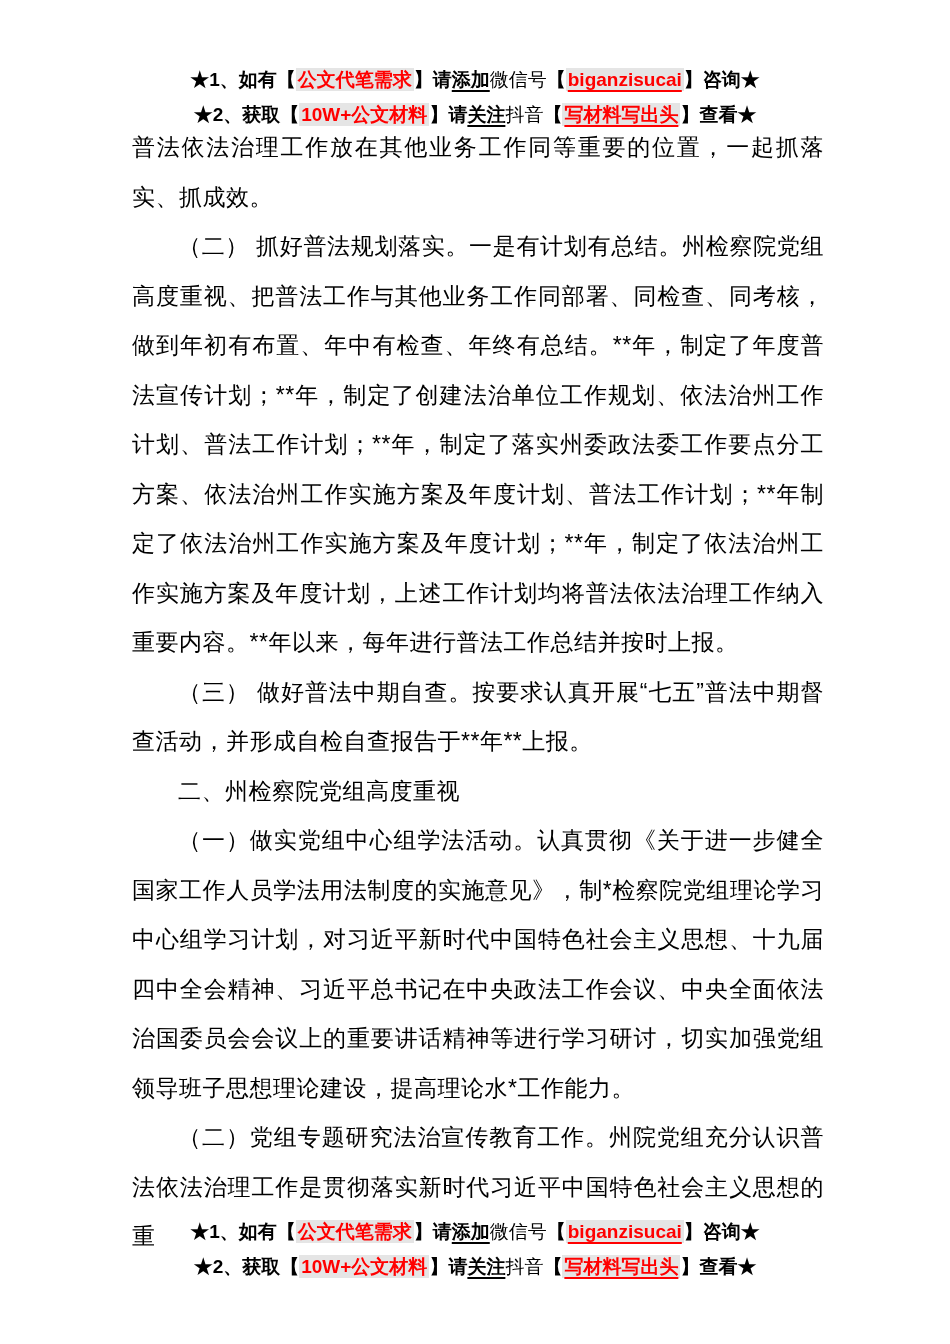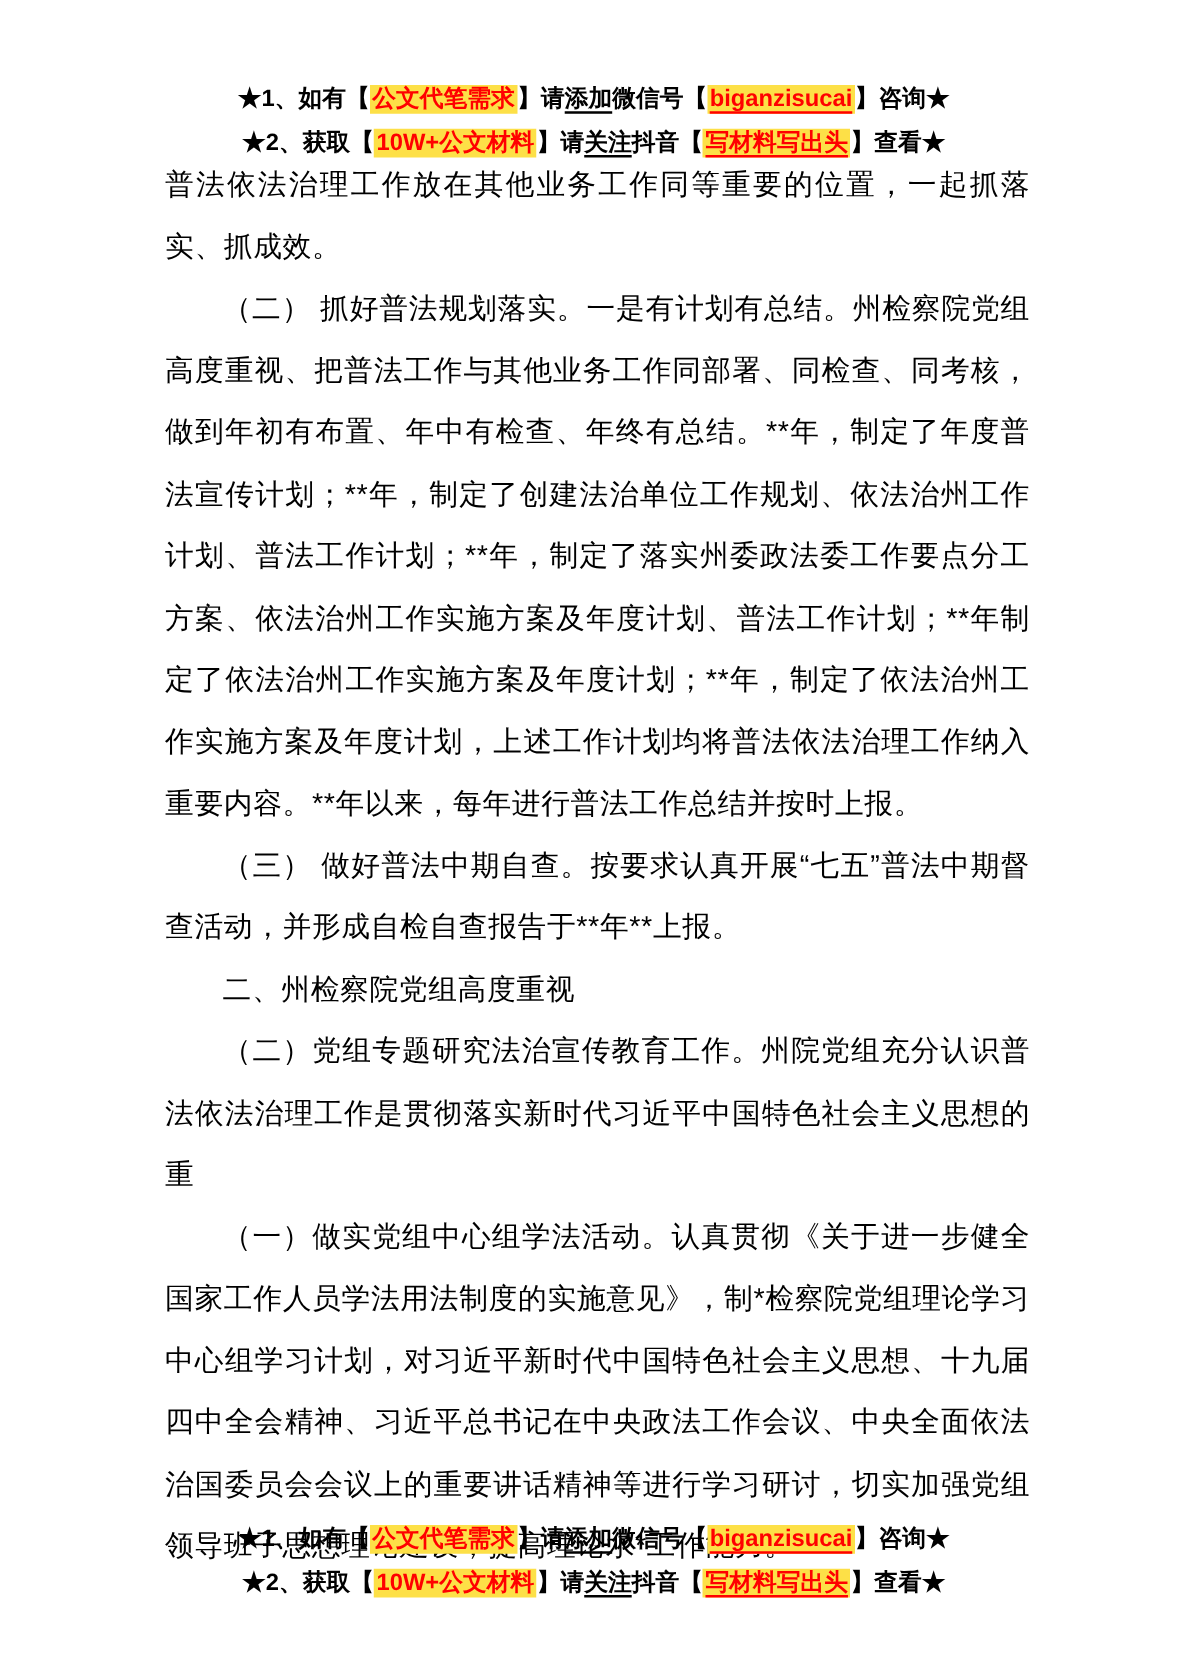--- a/index.html
+++ b/index.html
@@ -25,32 +25,32 @@
     text-align: center;
     font-size: 19px;
     font-weight: 700;
     line-height: 35px;
     color: #000000;
     white-space: nowrap;
   }
   .promo-top { top: 62px; }
   .promo-bottom { top: 1214px; }
   .promo .hl {
-    background: #fde047;
+    background: #e5e5e5;
     color: #ff0000;
     padding: 1px 2px;
   }
   .promo .u {
     text-decoration: underline;
     text-decoration-thickness: 2px;
     text-underline-offset: 4px;
     text-align: center;
   }
   .promo .light {
-    font-weight: 700;
+    font-weight: 400;
   }
   
   .content {
     position: absolute;
     top: 123px;
     left: 132px;
     width: 692px;
     font-size: 23px;
     line-height: 49.5px;
     text-align: justify;
@@ -68,22 +68,22 @@
   <div class="promo promo-top">
     <div class="promo-line"><span>★1、如有【</span><span class="hl">公文代笔需求</span><span>】请</span><span class="u">添加</span><span class="light">微信号</span><span>【</span><span class="hl u">biganzisucai</span><span>】咨询★</span></div>
     <div class="promo-line"><span>★2、获取【</span><span class="hl">10W+公文材料</span><span>】请</span><span class="u">关注</span><span class="light">抖音</span><span>【</span><span class="hl u">写材料写出头</span><span>】查看★</span></div>
   </div>
 
   <div class="content" id="content">
       <p>普法依法治理工作放在其他业务工作同等重要的位置，一起抓落实、抓成效。</p>
       <p class="indent">（二） 抓好普法规划落实。一是有计划有总结。州检察院党组高度重视、把普法工作与其他业务工作同部署、同检查、同考核，做到年初有布置、年中有检查、年终有总结。**年，制定了年度普法宣传计划；**年，制定了创建法治单位工作规划、依法治州工作计划、普法工作计划；**年，制定了落实州委政法委工作要点分工方案、依法治州工作实施方案及年度计划、普法工作计划；**年制定了依法治州工作实施方案及年度计划；**年，制定了依法治州工作实施方案及年度计划，上述工作计划均将普法依法治理工作纳入重要内容。**年以来，每年进行普法工作总结并按时上报。</p>
       <p class="indent">（三） 做好普法中期自查。按要求认真开展“七五”普法中期督查活动，并形成自检自查报告于**年**上报。</p>
       <p class="indent">二、州检察院党组高度重视</p>
+      <p class="indent">（一）做实党组中心组学法活动。认真贯彻《关于进一步健全国家工作人员学法用法制度的实施意见》，制*检察院党组理论学习中心组学习计划，对习近平新时代中国特色社会主义思想、十九届四中全会精神、习近平总书记在中央政法工作会议、中央全面依法治国委员会会议上的重要讲话精神等进行学习研讨，切实加强党组领导班子思想理论建设，提高理论水*工作能力。</p>
       <p class="indent">（二）党组专题研究法治宣传教育工作。州院党组充分认识普法依法治理工作是贯彻落实新时代习近平中国特色社会主义思想的重</p>
-      <p class="indent">（一）做实党组中心组学法活动。认真贯彻《关于进一步健全国家工作人员学法用法制度的实施意见》，制*检察院党组理论学习中心组学习计划，对习近平新时代中国特色社会主义思想、十九届四中全会精神、习近平总书记在中央政法工作会议、中央全面依法治国委员会会议上的重要讲话精神等进行学习研讨，切实加强党组领导班子思想理论建设，提高理论水*工作能力。</p>
     </div>
 
   <div class="promo promo-bottom">
     <div class="promo-line"><span>★1、如有【</span><span class="hl">公文代笔需求</span><span>】请</span><span class="u">添加</span><span class="light">微信号</span><span>【</span><span class="hl u">biganzisucai</span><span>】咨询★</span></div>
     <div class="promo-line"><span>★2、获取【</span><span class="hl">10W+公文材料</span><span>】请</span><span class="u">关注</span><span class="light">抖音</span><span>【</span><span class="hl u">写材料写出头</span><span>】查看★</span></div>
   </div>
 
 </div>
 
 </body></html>

